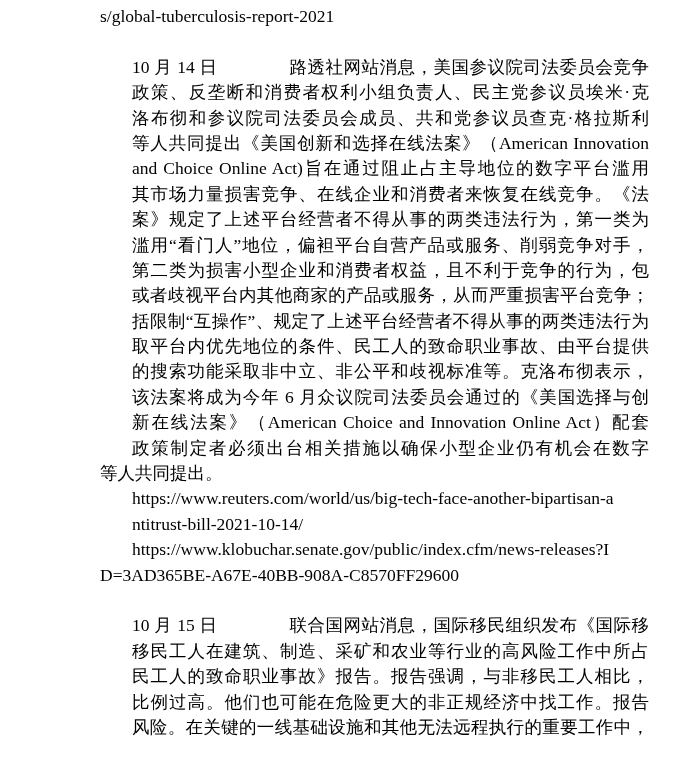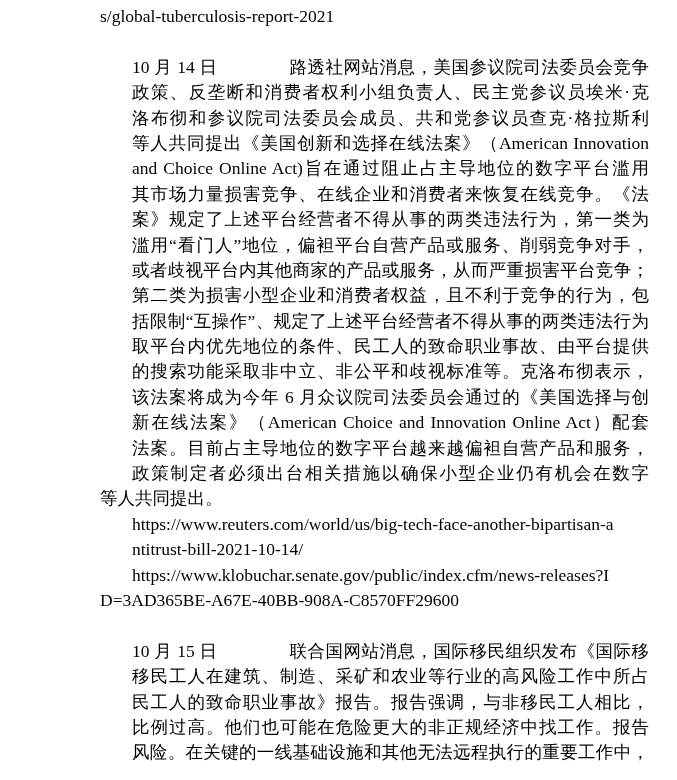--- a/index.html
+++ b/index.html
@@ -55,28 +55,27 @@
       </div>
       <div class="block" style="margin-top: 25.4px;">
         <div class="line fill">10 月 14 日　　　　路透社网站消息，美国参议院司法委员会竞争</div>
         <div class="line fill">政策、反垄断和消费者权利小组负责人、民主党参议员埃米·克</div>
         <div class="line fill">洛布彻和参议院司法委员会成员、共和党参议员查克·格拉斯利</div>
         <div class="line fill">等人共同提出《美国创新和选择在线法案》（American Innovation</div>
         <div class="line fill">and Choice Online Act)旨在通过阻止占主导地位的数字平台滥用</div>
         <div class="line fill">其市场力量损害竞争、在线企业和消费者来恢复在线竞争。《法</div>
         <div class="line fill">案》规定了上述平台经营者不得从事的两类违法行为，第一类为</div>
         <div class="line fill">滥用“看门人”地位，偏袒平台自营产品或服务、削弱竞争对手，</div>
+        <div class="line fill">第二类为损害小型企业和消费者权益，且不利于竞争的行为，包</div>
         <div class="line fill">或者歧视平台内其他商家的产品或服务，从而严重损害平台竞争；</div>
-        <div class="line fill">第二类为损害小型企业和消费者权益，且不利于竞争的行为，包</div>
         <div class="line fill">括限制“互操作”、规定了上述平台经营者不得从事的两类违法行为</div>
         <div class="line fill">取平台内优先地位的条件、民工人的致命职业事故、由平台提供</div>
         <div class="line fill">的搜索功能采取非中立、非公平和歧视标准等。克洛布彻表示，</div>
         <div class="line fill">该法案将成为今年 6 月众议院司法委员会通过的《美国选择与创</div>
         <div class="line fill">新在线法案》（American Choice and Innovation Online Act）配套</div>
-        <div class="line fill">法案。目前占主导地位的数字平台越来越偏袒自营产品和服务，</div>
         <div class="line fill">政策制定者必须出台相关措施以确保小型企业仍有机会在数字</div>
         <div class="line">等人共同提出。</div>
       </div>
       <div class="block" style="margin-top: 0px;">
         <div class="line fill">https://www.reuters.com/world/us/big-tech-face-another-bipartisan-a</div>
         <div class="line fill">ntitrust-bill-2021-10-14/</div>
         <div class="line fill">https://www.klobuchar.senate.gov/public/index.cfm/news-releases?I</div>
         <div class="line">D=3AD365BE-A67E-40BB-908A-C8570FF29600</div>
       </div>
       <div class="block" style="margin-top: 25.4px;">

